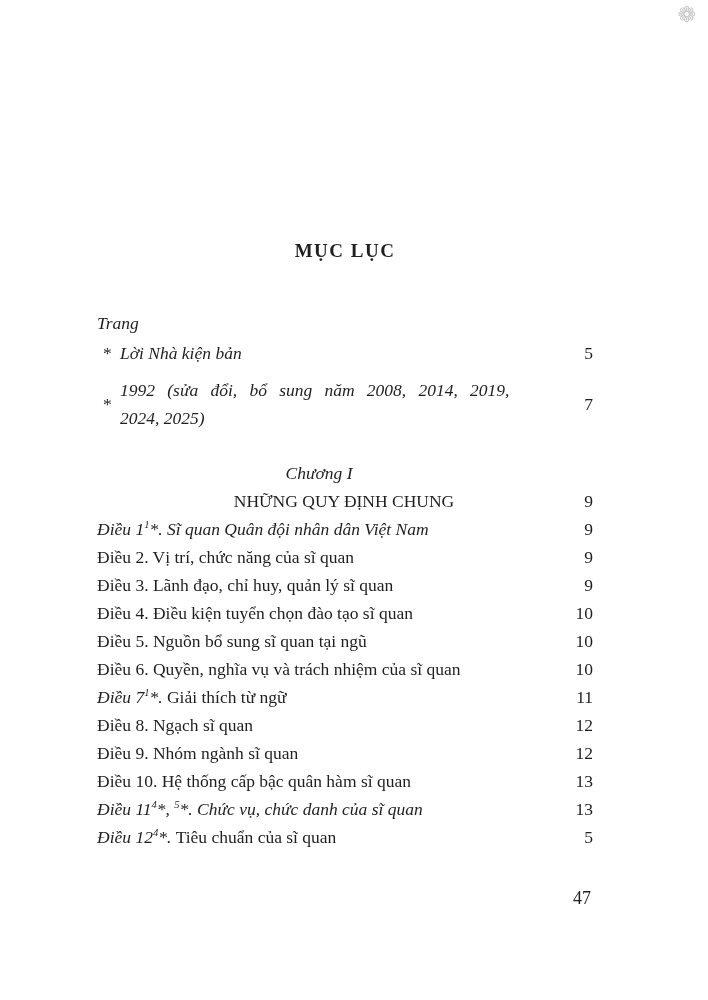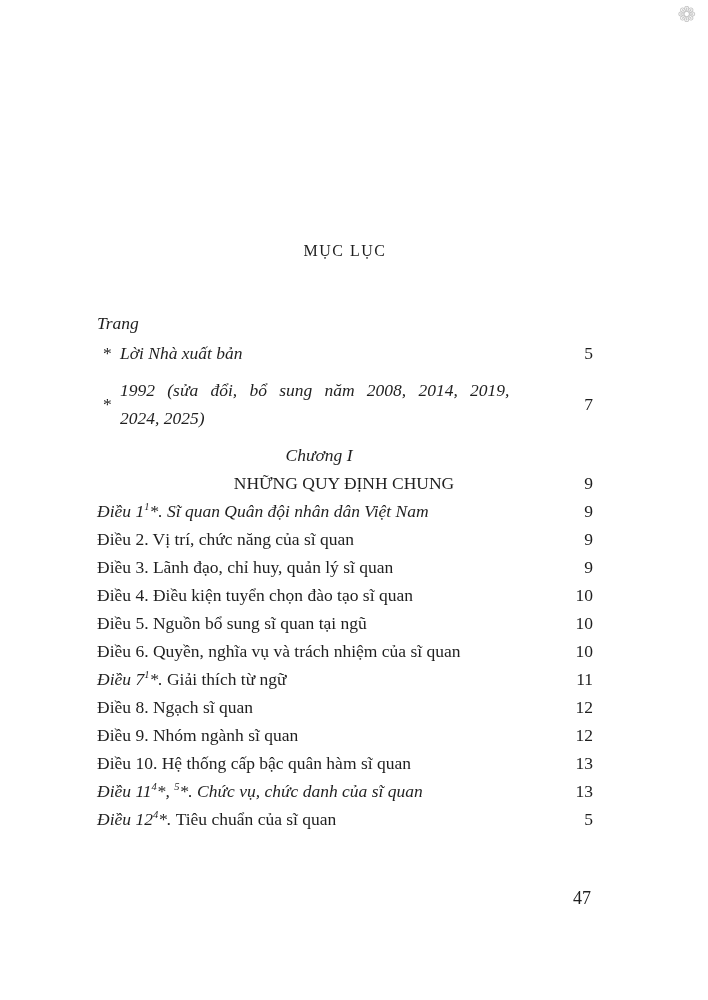--- a/index.html
+++ b/index.html
@@ -22,22 +22,22 @@
 
   .content {
     position: absolute;
     left: 97px; top: 0;
     width: 496px;
     font-size: 17.5px;
   }
 
   .title {
     margin: 0; padding-top: 238px;
-    font-size: 16px; line-height: 26px;
-    font-weight: normal;
+    font-size: 19px; line-height: 26px;
+    font-weight: bold;
     letter-spacing: 1.5px;
     text-align: center;
   }
 
   .col-header {
     margin-top: 45px;
     line-height: 28px; height: 28px;
     font-style: italic;
     padding-right: 2px;
   }
@@ -49,21 +49,21 @@
   }
   .front-row.single { margin-top: 2px; }
   .front-row.multi  { margin-top: 9px; }
   .marker { width: 17px; line-height: 28px; flex: none; }
   .front-label { flex: 1; font-style: italic; line-height: 28px; }
   .front-label .line { display: block; }
   .front-label .spread-1 { word-spacing: 0.22em; }
   .front-label .spread-2 { word-spacing: 0.45em; }
 
   .chapter-label {
-    margin-top: 9px;
+    margin-top: 27px;
     line-height: 28px; height: 28px;
     text-align: center;
     font-style: italic;
     padding-right: 52px;
   }
 
   .row { display: flex; line-height: 28px; align-items: flex-end; }
   .row .label { flex: 1; }
   .row .pagenum { width: 42px; text-align: right; flex: none; }
   .heading-row .label { text-align: center; padding-left: 40px; }
@@ -92,21 +92,21 @@
   <span class="flower">❁</span>
 
   <div class="content">
 
     <h1 class="title">MỤC LỤC</h1>
 
     <div class="col-header">Trang</div>
 
     <div class="front-row single">
       <span class="marker">*</span>
-      <span class="front-label">Lời Nhà xuất bản</span>
+      <span class="front-label">Lời Nhà kiện bản</span>
       <span class="pagenum">5</span>
     </div>
 
     <div class="front-row multi">
       <span class="marker">*</span>
       <span class="front-label">
         <span class="line spread-2">1992 (sửa đổi, bổ sung năm 2008, 2014, 2019,</span>
         <span class="line">2024, 2025)</span>
       </span>
       <span class="pagenum">7</span>

